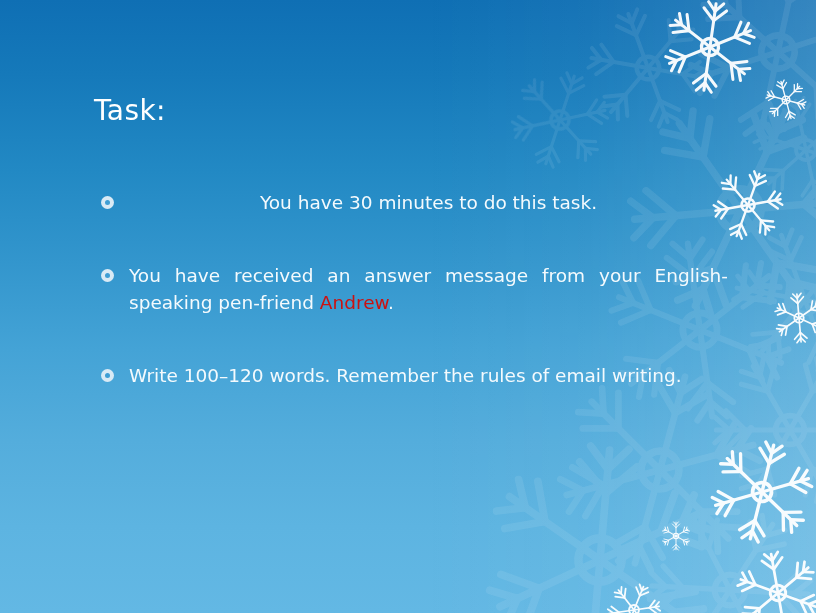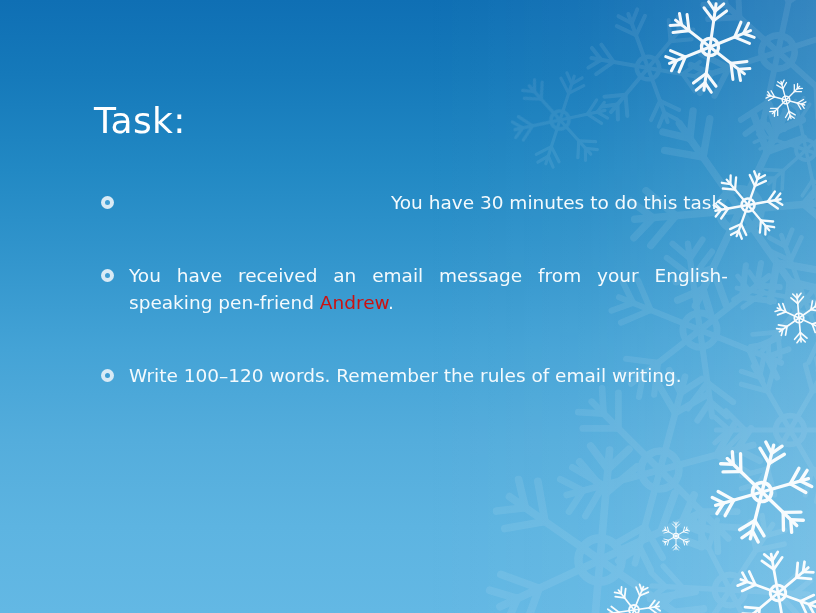--- a/index.html
+++ b/index.html
@@ -56,21 +56,21 @@
     position: relative;
     z-index: 5;
     width: 100%;
     height: 100%;
   }
 
   .slide-title {
     position: absolute;
     left: 94px;
     top: 76px;
-    font-size: 36px;
+    font-size: 28px;
     font-weight: 400;
     color: #ffffff;
     letter-spacing: 0.4px;
     line-height: 1.15;
     font-family: "DejaVu Sans", sans-serif;
   }
 
   .bullet-list {
     position: absolute;
     left: 96px;
@@ -110,21 +110,21 @@
     height: 5px;
     border-radius: 50%;
     background: #3f9ed4;
   }
 
   .bullet-text {
     display: block;
     text-align: justify;
     text-justify: inter-word;
   }
-  .bullet-text.no-justify { text-align: right; }
+  .bullet-text.no-justify { text-align: center; }
 
   .hl-red { color: #cc1111; }
 </style>
 </head>
 <body>
 
 <div class="slide">
 
   <svg class="snow-layer ghost" width="816" height="613" viewBox="0 0 816 613" xmlns="http://www.w3.org/2000/svg">
     <defs>
@@ -211,21 +211,21 @@
 
     <ul class="bullet-list" style="list-style:none;margin:0;padding:0;">
 
       <li class="bullet-item">
         <span class="bullet-marker"></span>
         <span class="bullet-text no-justify">You have 30 minutes to do this task.</span>
       </li>
 
       <li class="bullet-item">
         <span class="bullet-marker"></span>
-        <span class="bullet-text"><span>You have received an email message from your English-speaking pen-friend </span><span class="hl-red">Andrew</span><span>.</span></span>
+        <span class="bullet-text"><span>You have received an answer message from your English-speaking pen-friend </span><span class="hl-red">Andrew</span><span>.</span></span>
       </li>
 
 
       <li class="bullet-item">
         <span class="bullet-marker"></span>
         <span class="bullet-text">Write 100–120 words. Remember the rules of email writing.</span>
       </li>
 
     </ul>
   </div>

